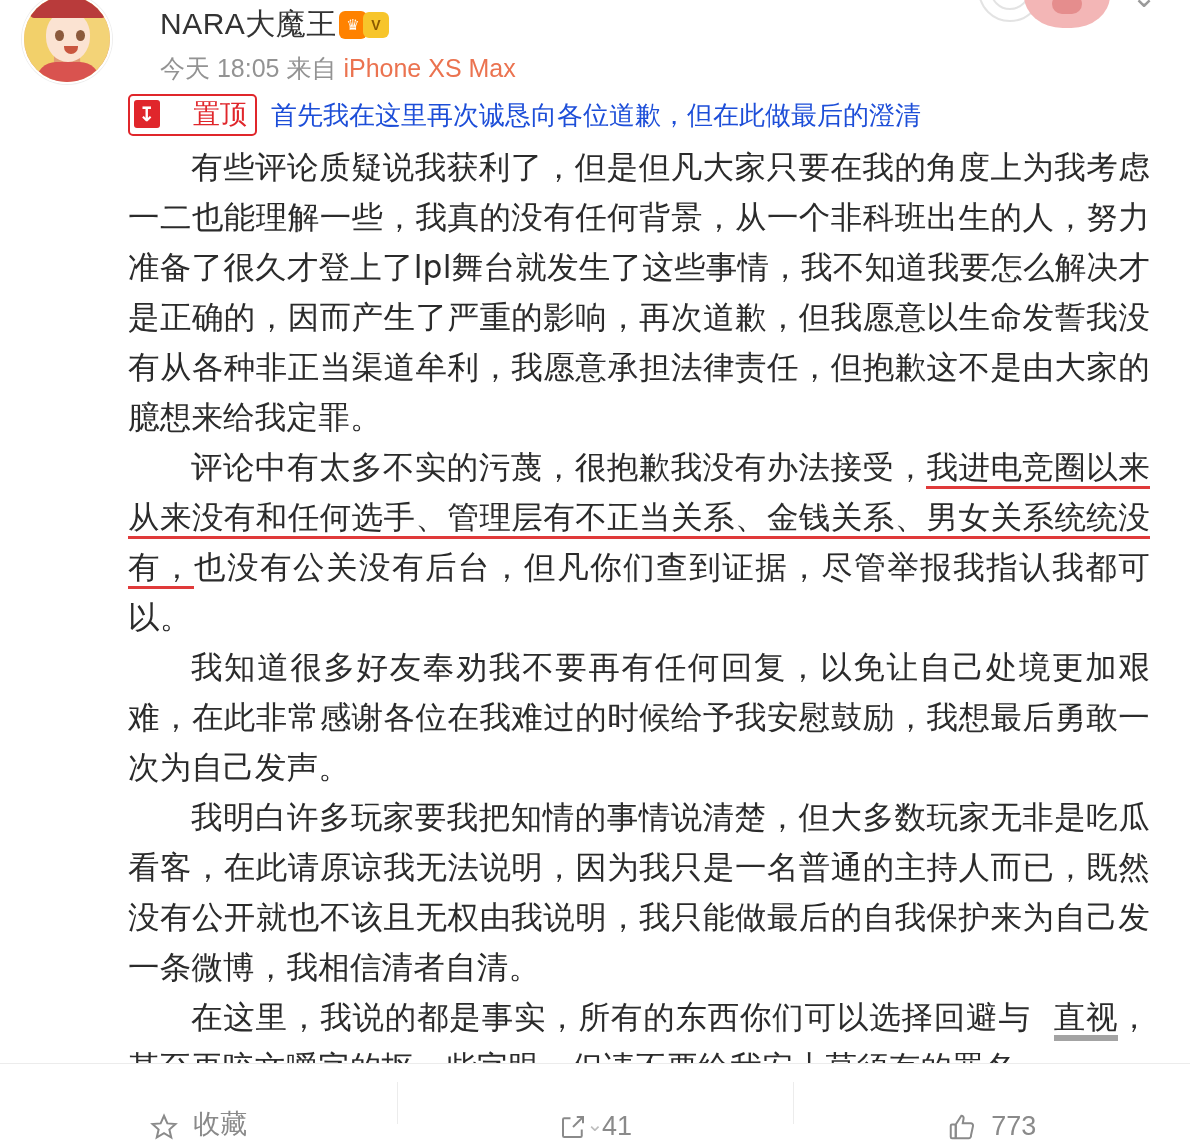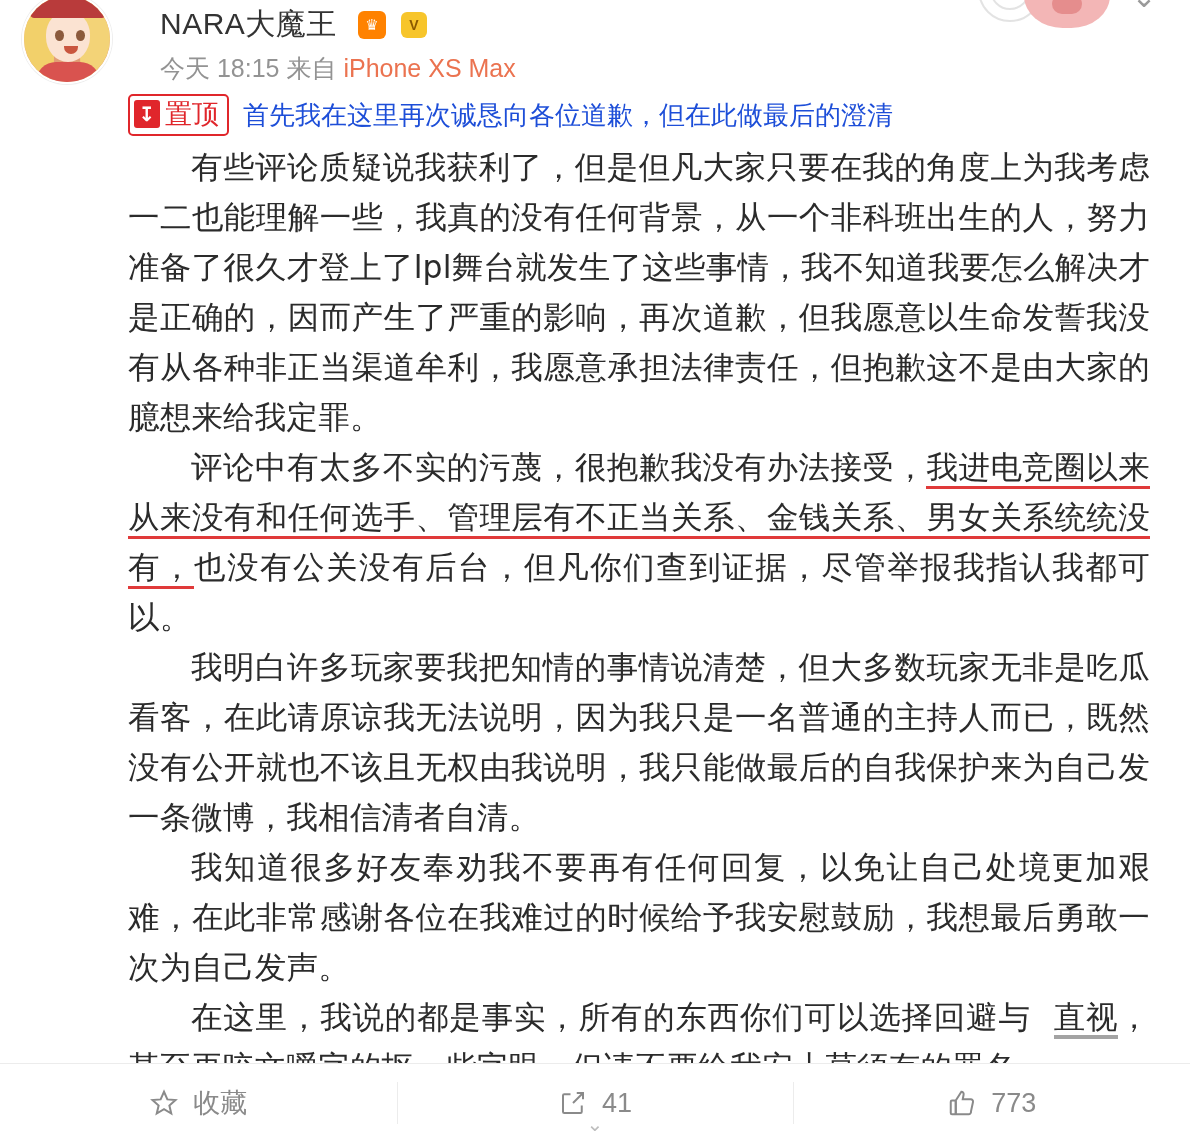--- a/index.html
+++ b/index.html
@@ -103,21 +103,21 @@
     background: #d9534f;
     border-radius: 20px 20px 0 0;
   }
 
   .username-row {
     position: absolute;
     left: 160px;
     top: 4px;
     display: flex;
     align-items: center;
-    gap: 21px;
+    gap: 2px;
   }
   .username {
     font-size: 30px;
     color: #333;
     font-weight: 500;
     letter-spacing: 0.5px;
   }
   .badge-vip {
     display: inline-flex;
     align-items: center;
@@ -258,50 +258,50 @@
     align-items: center;
     justify-content: center;
     width: 26px;
     height: 28px;
     background: #e0262b;
     color: #fff;
     border-radius: 3px;
     font-size: 20px;
     font-weight: bold;
   }
-  .tag-top .pin-label { font-weight: 500; }
+  .tag-top .pin-label { font-weight: 500; margin-left: 28px; }
   .first-text {
     font-size: 26px;
     line-height: 46px;
     color: #1d4ed8;
   }
   .underline-red {
     border-bottom: 3px solid #e03a3a;
     padding-bottom: 1px;
   }
   .underline-thin {
-    border-bottom: 4px solid #a3a3a3;
+    border-bottom: 6px solid #a3a3a3;
     margin-left: 23px;
   }
 
   .footer {
     position: absolute;
     left: 0;
     bottom: 0;
     width: 1190px;
     height: 78px;
     border-top: 1px solid #ececec;
     display: flex;
     align-items: center;
     background: #fff;
   }
   .footer-item {
     flex: 1 1 0;
     display: flex;
-    align-items: center;
+    align-items: flex-end;
     justify-content: center;
     gap: 14px;
     font-size: 27px;
     color: #8a8a8a;
     height: 100%;
     position: relative;
   }
   .footer-item + .footer-item:before {
     content: "";
     position: absolute;
@@ -338,21 +338,21 @@
       <div class="collar"></div>
     </div>
 
     <div class="username-row">
       <span class="username">NARA大魔王</span>
       <span class="badge-vip">♛</span>
       <span class="badge-yellow">V</span>
     </div>
 
     <div class="meta-row">
-      <span>今天 18:15</span>
+      <span>今天 18:05</span>
       <span>来自</span>
       <span class="source">iPhone XS Max</span>
     </div>
 
     <div class="topbar-right">
       <div class="ripples"></div>
       <div class="pig-avatar">
 
         <div class="snout"></div>
       </div>
@@ -369,23 +369,23 @@
       </span>
       <span class="first-text">首先我在这里再次诚恳向各位道歉，但在此做最后的澄清</span>
     </div>
 
     <p class="para indent">有些评论质疑说我获利了，但是但凡大家只要在我的角度上为我考虑一二也能理解一些，我真的没有任何背景，从一个非科班出生的人，努力准备了很久才登上了lpl舞台就发生了这些事情，我不知道我要怎么解决才是正确的，因而产生了严重的影响，再次道歉，但我愿意以生命发誓我没有从各种非正当渠道牟利，我愿意承担法律责任，但抱歉这不是由大家的臆想来给我定罪。</p>
 
     <p class="para indent">
       <span>评论中有太多不实的污蔑，很抱歉我没有办法接受，</span><span class="underline-red">我进电竞圈以来从来没有和任何选手、管理层有不正当关系、金钱关系、男女关系统统没有，</span><span>也没有公关没有后台，但凡你们查到证据，尽管举报我指认我都可以。</span>
     </p>
 
+    <p class="para indent">我知道很多好友奉劝我不要再有任何回复，以免让自己处境更加艰难，在此非常感谢各位在我难过的时候给予我安慰鼓励，我想最后勇敢一次为自己发声。</p>
+
     <p class="para indent">我明白许多玩家要我把知情的事情说清楚，但大多数玩家无非是吃瓜看客，在此请原谅我无法说明，因为我只是一名普通的主持人而已，既然没有公开就也不该且无权由我说明，我只能做最后的自我保护来为自己发一条微博，我相信清者自清。</p>
-
-    <p class="para indent">我知道很多好友奉劝我不要再有任何回复，以免让自己处境更加艰难，在此非常感谢各位在我难过的时候给予我安慰鼓励，我想最后勇敢一次为自己发声。</p>
 
     <p class="para indent">
       <span>在这里，我说的都是事实，所有的东西你们可以选择回避与</span><span class="underline-thin">直视</span><span>，甚至再咬文嚼字的抠一些字眼，但请不要给我安上莫须有的罪名。</span>
     </p>
 
     <p class="para indent">
       <span>评论的那些不堪的字眼让我既生气</span><span class="underline-thin">又难过</span><span>，我到如今这个地步也是自己的错误的主观判断的惩罚，在今后的人生里我也会引此为戒。</span>
     </p>
 
   </div>

